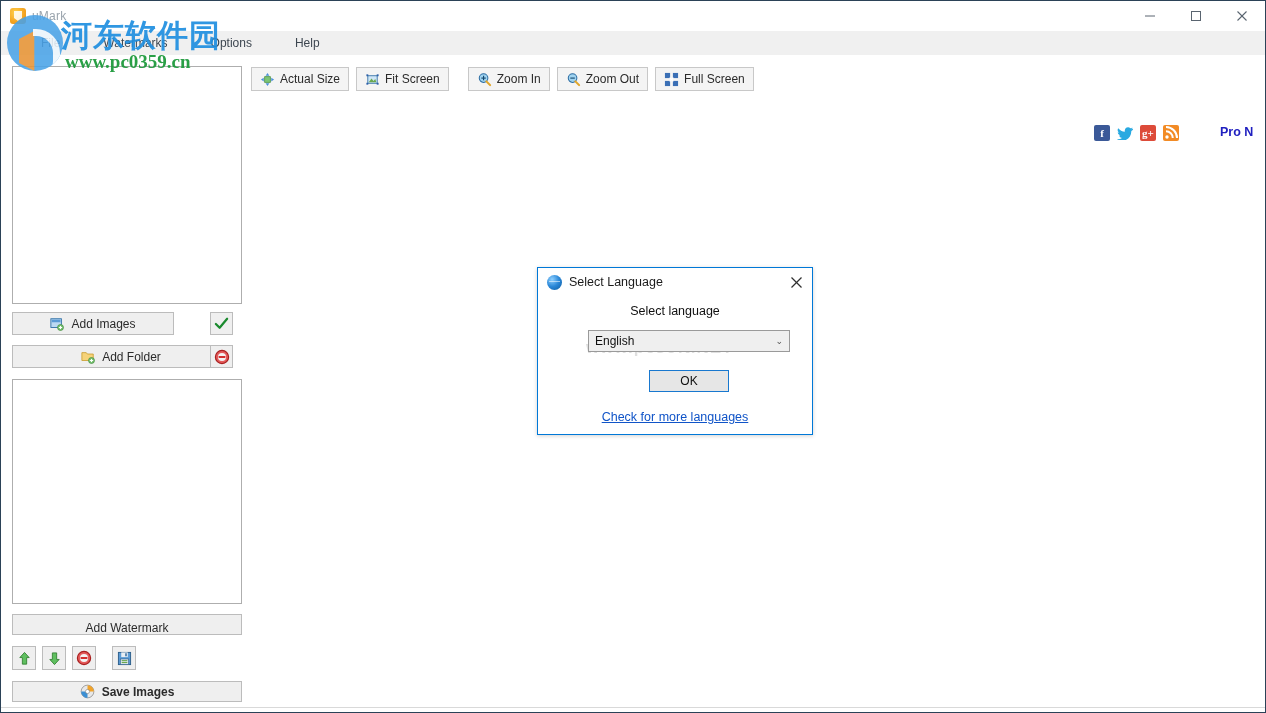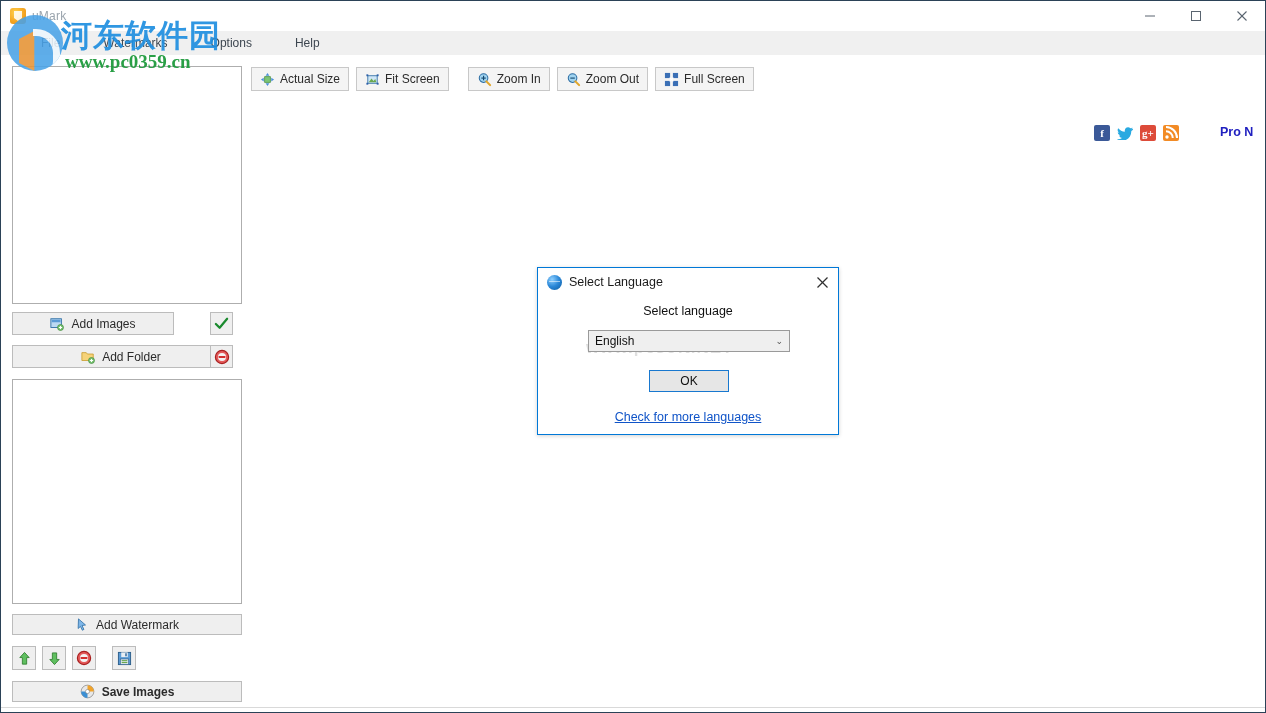--- a/index.html
+++ b/index.html
@@ -170,21 +170,21 @@
   .sep-line {
     position: absolute;
     left: 0; width: 1264px;
     height: 1px; background: #d9d9d9;
   }
 
   
   .dialog {
     position: absolute;
     left: 536px; top: 266px;
-    width: 302px; height: 168px;
+    width: 276px; height: 168px;
     background: #ffffff;
     border: 1px solid #0078d7;
     box-shadow: 0 1px 4px rgba(0,0,0,.18);
   }
   .dlg-title {
     position: absolute;
     top: 0; left: 0;
     height: 28px; width: 100%;
     display: flex; align-items: center;
     padding-left: 9px;
@@ -462,21 +462,21 @@
       <circle cx="8" cy="8" r="6.6" fill="#e45a5a" stroke="#a82020" stroke-width="1.2"></circle>
       <circle cx="8" cy="8" r="4" fill="#f3f3f3"></circle>
       <rect x="4.6" y="7.1" width="6.8" height="1.9" rx=".4" fill="#d22f2f"></rect>
     </svg>
   </div>
 
   <div class="listbox" style="left:11px; top:378px; width:230px; height:225px;">
     <span></span>
   </div>
 
-  <div class="sidebtn" style="left:11px; top:613px; width:230px; height:21px;">
+  <div class="sidebtn" style="left:11px; top:613px; width:230px; height:21px;flex-direction:column;">
     <svg width="14" height="14" viewBox="0 0 16 16">
       <path d="M4 1 L12 8 L8 8.6 L10.2 13 L8.4 14 L6.2 9.6 L3.6 12 Z" fill="#7eb6e8" stroke="#2b6ca3" stroke-width=".9" stroke-linejoin="round"></path>
     </svg>
     <span>Add Watermark</span>
   </div>
 
   <div class="sq-btn" style="left:11px; top:645px; width:24px; height:24px;">
     <svg width="15" height="15" viewBox="0 0 16 16">
       <path d="M8 1.5 L13 7 H10.3 V14 H5.7 V7 H3 Z" fill="#5fbf5f" stroke="#2e7d2e" stroke-width=".9" stroke-linejoin="round"></path>
     </svg>

